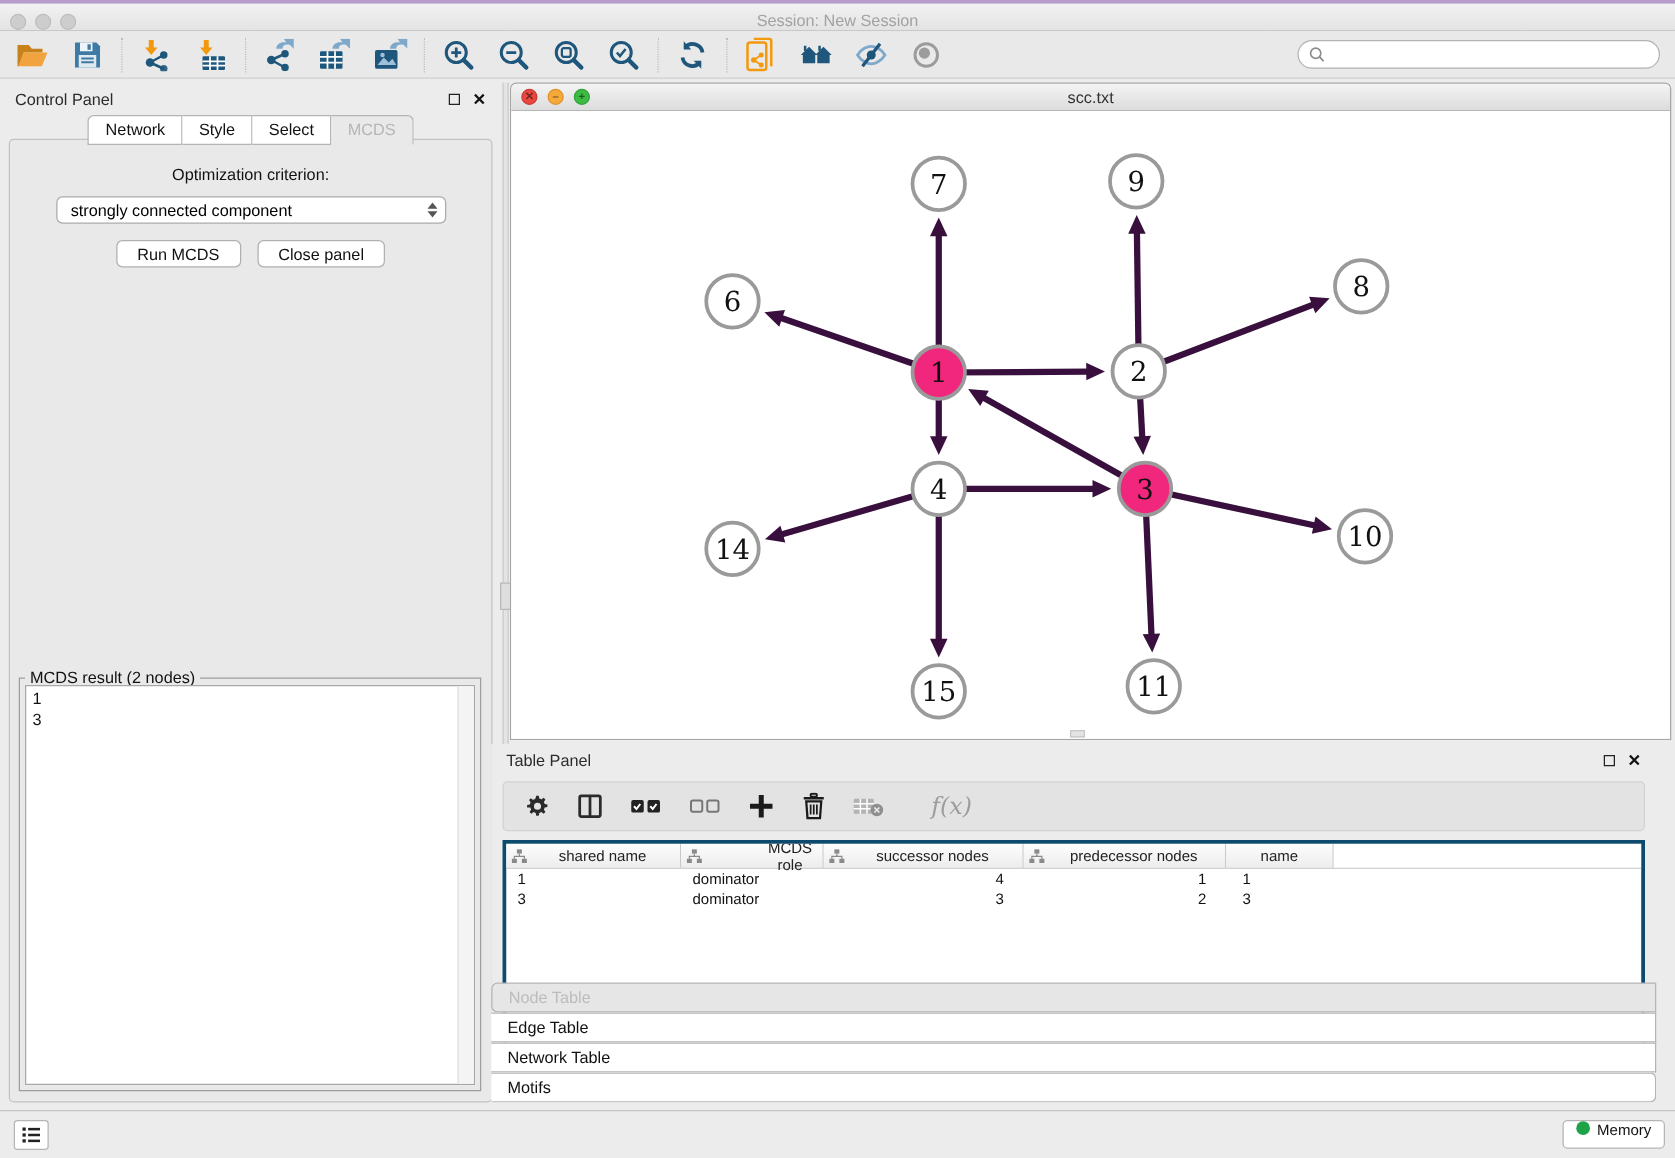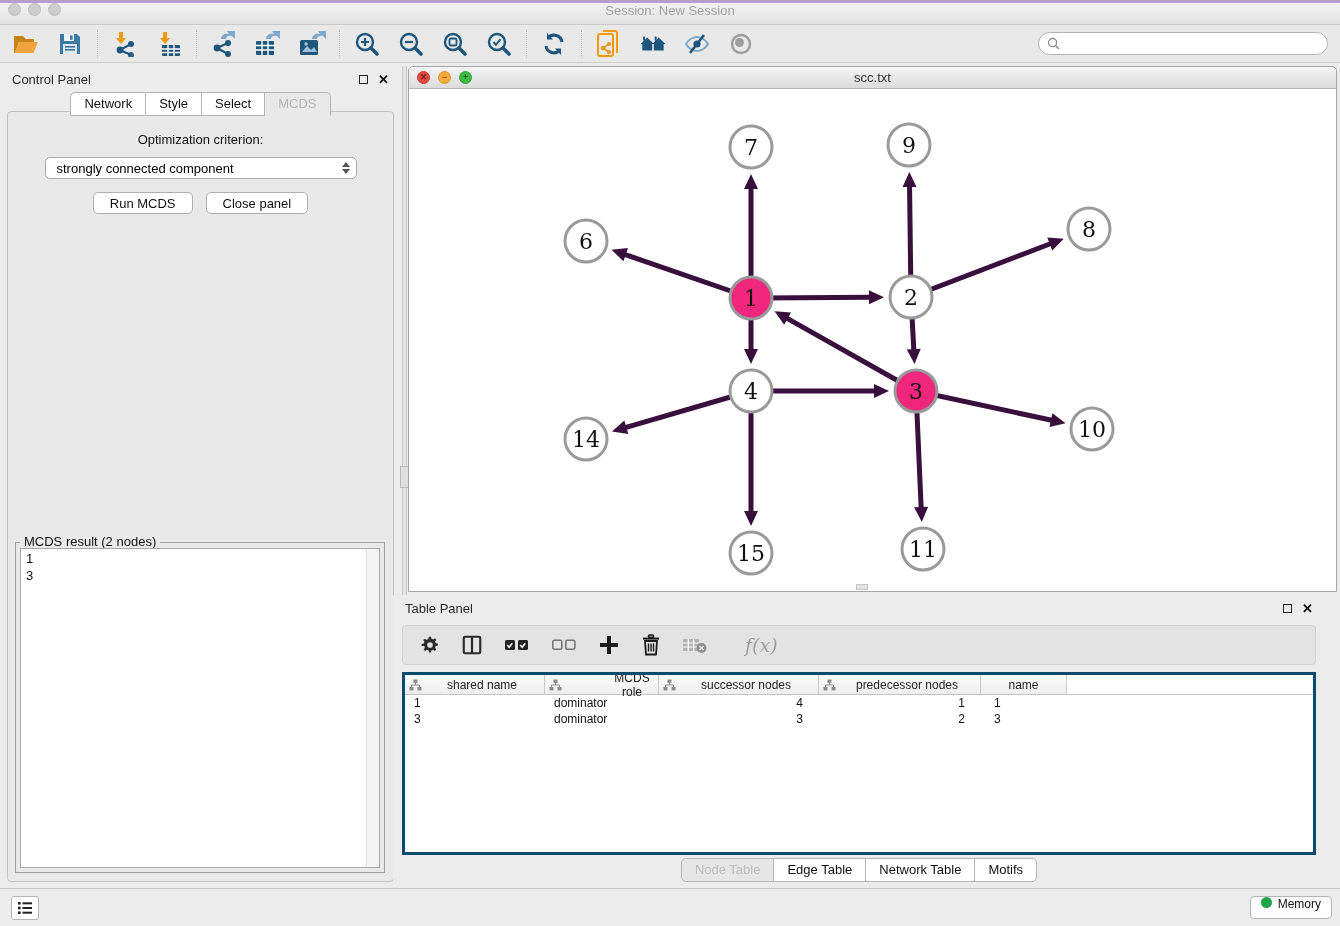--- a/index.html
+++ b/index.html
@@ -4,21 +4,21 @@
 <style>
   * { margin:0; padding:0; box-sizing:border-box; }
   html,body { width:1340px; height:926px; overflow:hidden; }
   body { font-family:"Liberation Sans", sans-serif; background:#ececec; position:relative; }
 
   .desktop-strip { position:absolute; top:0; left:0; right:0; height:3px; background:#b79ccc; }
 
   
   .titlebar { position:absolute; top:3px; left:0; right:0; height:22px;
     background:linear-gradient(#f2f2f2,#e3e3e3); border-bottom:1px solid #c9c9c9;
-    display:flex; align-items:flex-start; }
+    display:flex; align-items:flex-end; }
   .traffic { display:flex; gap:7px; margin-left:8px; }
   .traffic .dot { width:13px; height:13px; border-radius:50%; background:#cdcdcd; border:1px solid #bdbdbd;
     display:flex; align-items:center; justify-content:center; font-size:9px; font-weight:bold; color:rgba(0,0,0,.45); line-height:1;}
   .win-title { position:absolute; left:0; right:0; text-align:center; font-size:13px; color:#a2a2a2; }
 
   
   .toolbar { position:absolute; top:25px; left:0; right:0; height:38px; background:#e9e9e9;
     border-bottom:1px solid #cfcfcf; display:flex; align-items:center; padding:0 12px; }
   .tb-group { display:flex; align-items:center; gap:16px; }
   .tb-sep { width:1px; height:28px; border-left:1px dotted #bdbdbd; margin:0 13px; }
@@ -92,21 +92,21 @@
   .thead { display:flex; height:20px; border-bottom:1px solid #c4c4c4; }
   .th { background:linear-gradient(#fdfdfd,#ededed); border-right:1px solid #c9c9c9; display:flex; align-items:center; padding:0 4px; }
   .th .th-label { flex:1; text-align:center; font-size:12px; color:#222; }
   .th-filler { flex:1; background:#fff; border-right:none; }
   .tr { display:flex; height:16px; align-items:center; font-size:12px; color:#111; }
   .td { overflow:hidden; white-space:nowrap; }
   .td-left { text-align:left; padding-left:9px; }
   .td-right { text-align:right; padding-right:16px; }
   .c0 { width:140px; } .c1 { width:114px;gap:46px; } .c2 { width:160px; } .c3 { width:162px; } .c4 { width:86px; padding-left:13px; }
 
-  .bottom-tabs { position:absolute; left:0; right:0; bottom:6px; display:flex; justify-content:center; }
+  .bottom-tabs { position:absolute; left:0; right:0; bottom:6px; display:flex; justify-content:center;flex-direction:column; }
   .bottom-tabs .tab:first-child { border-radius:5px 0 0 5px; }
   .bottom-tabs .tab:last-child { border-radius:0 5px 5px 0; }
   .bottom-tabs .tab.tab-active { background:#e6e6e6; color:#bcbcbc; border-bottom-color:#b4b4b4; }
 
   
   .statusbar { position:absolute; left:0; right:0; bottom:0; height:38px; background:#ececec; border-top:1px solid #c6c6c6; }
   .list-btn { position:absolute; left:11px; top:7px; width:28px; height:24px; background:#fff; border:1px solid #b5b5b5; border-radius:3px;
     display:flex; align-items:center; justify-content:center; cursor:pointer; }
   .memory-btn { position:absolute; right:8px; top:7px; height:23px; background:#fff; border:1px solid #b5b5b5; border-radius:4px;
     display:flex; align-items:flex-start; gap:6px; padding:0 10px; font-size:12px; color:#111; cursor:pointer; }

